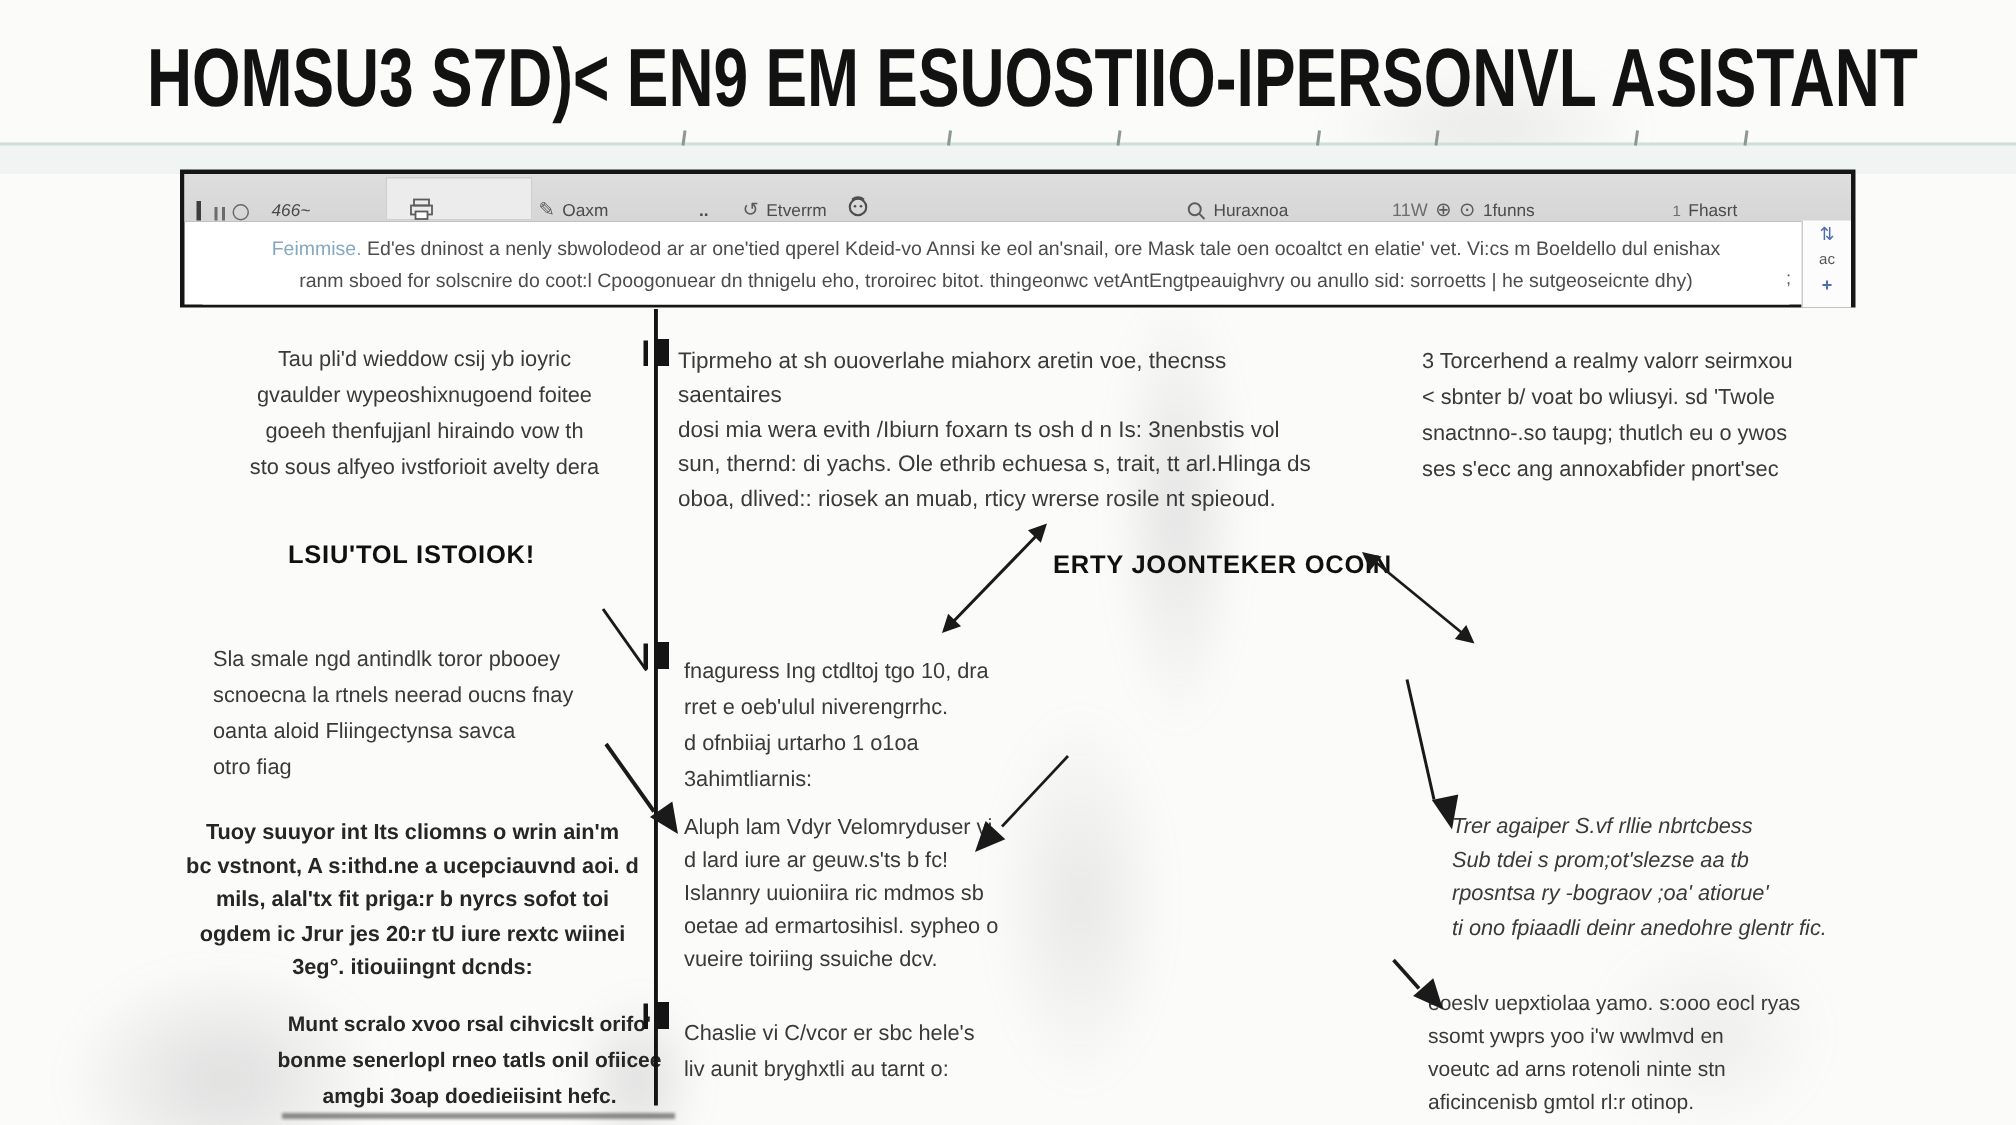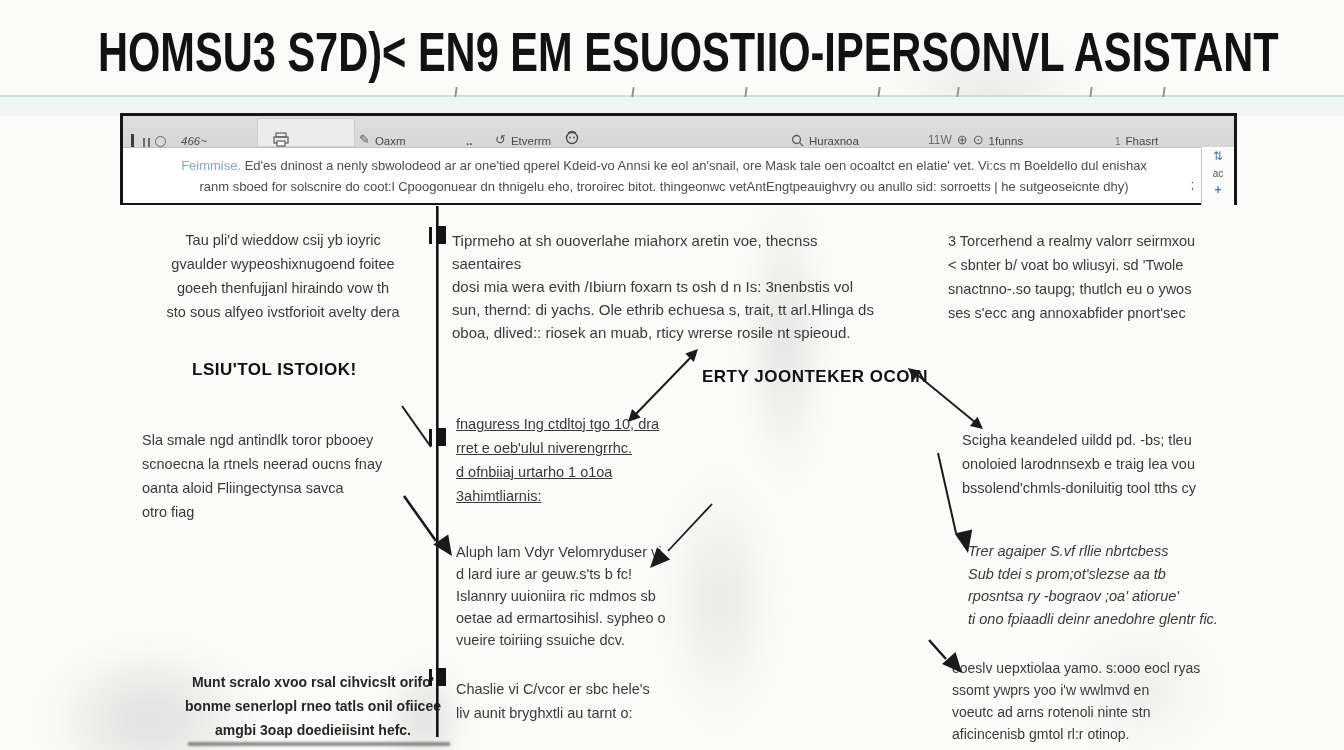--- a/index.html
+++ b/index.html
@@ -141,48 +141,50 @@
 
   <div class="blk ctr" style="left:128px;top:228px;width:310px;">Tau pli'd wieddow csij yb ioyric
 gvaulder wypeoshixnugoend foitee
 goeeh thenfujjanl hiraindo  vow th
 sto sous alfyeo ivstforioit avelty dera</div>
   <div class="heading" style="left:192px;top:360px;">LSIU'TOL ISTOIOK!</div>
   <div class="blk" style="left:142px;top:428px;width:280px;">Sla smale ngd antindlk  toror pbooey
 scnoecna la rtnels  neerad oucns fnay
 oanta aloid Fliingectynsa savca
 otro fiag</div>
+  <div class="blk bold ctr" style="left:120px;top:544px;width:310px;line-height:22.5px;">Tuoy suuyor int Its cliomns o wrin ain'm
+bc vstnont, A s:ithd.ne a ucepciauvnd aoi. d
+mils, alal'tx fit priga:r b nyrcs sofot toi
+ogdem ic Jrur jes 20:r tU iure rextc wiinei
+3eg°. itiouiingnt dcnds:</div>
   <div class="blk bold ctr" style="left:178px;top:670px;width:270px;font-size:14px;">Munt scralo xvoo rsal  cihvicslt orifo'
 bonme senerlopl rneo tatls  onil ofiicee
 amgbi 3oap  doedieiisint hefc.</div>
 
   <div class="blk" style="left:452px;top:229px;width:430px;font-size:15px;line-height:23px;">Tiprmeho at sh ouoverlahe miahorx aretin voe, thecnss saentaires
 dosi mia wera evith /Ibiurn foxarn ts osh d n Is: 3nenbstis vol
 sun, thernd: di yachs. Ole ethrib echuesa s, trait, tt arl.Hlinga ds
 oboa, dlived:: riosek an muab, rticy wrerse rosile nt spieoud.</div>
   <div class="heading" style="left:702px;top:367px;">ERTY JOONTEKER OCOIN</div>
-  <div class="blk" style="left:456px;top:412px;width:280px;text-decoration:underline;">fnaguress Ing ctdltoj tgo 10, dra
+  <div class="blk" style="left:456px;top:436px;width:280px;">fnaguress Ing ctdltoj tgo 10, dra
 rret e oeb'ulul niverengrrhc.
 d ofnbiiaj urtarho 1 o1oa
 3ahimtliarnis:</div>
   <div class="blk" style="left:456px;top:541px;width:270px;line-height:22px;">Aluph lam Vdyr Velomryduser vi
 d lard iure ar  geuw.s'ts b fc!
 Islannry uuioniira ric mdmos sb
 oetae ad ermartosihisl. sypheo o
 vueire toiriing ssuiche dcv.</div>
   <div class="blk" style="left:456px;top:677px;width:250px;">Chaslie vi C/vcor er sbc hele's
 liv aunit bryghxtli au tarnt o:</div>
 
   <div class="blk" style="left:948px;top:229px;width:350px;">3  Torcerhend a realmy valorr seirmxou
 &lt;  sbnter b/ voat bo wliusyi. sd 'Twole
 snactnno-.so taupg;  thutlch eu o ywos
 ses s'ecc ang annoxabfider pnort'sec</div>
-  <div class="blk" style="left:962px;top:428px;width:290px;">Scigha keandeled uildd pd.  -bs; tleu
-onoloied larodnnsexb e traig lea vou
-bssolend'chmls-doniluitig tool tths cy</div>
   <div class="blk" style="left:968px;top:540px;width:300px;line-height:22.5px;font-style:italic;">Trer agaiper  S.vf rllie nbrtcbess
 Sub tdei s prom;ot'slezse aa tb
 rposntsa ry -bograov  ;oa' atiorue'
 ti  ono fpiaadli deinr anedohre glentr fic.</div>
   <div class="blk" style="left:952px;top:657px;width:310px;font-size:14px;line-height:22px;">eoeslv uepxtiolaa yamo. s:ooo eocl ryas
 ssomt ywprs yoo i'w wwlmvd en
 voeutc ad arns rotenoli ninte stn
 aficincenisb gmtol rl:r otinop.</div>
 
   <svg class="abs" style="left:0;top:0;" width="1344" height="750" viewBox="0 0 1344 750">

